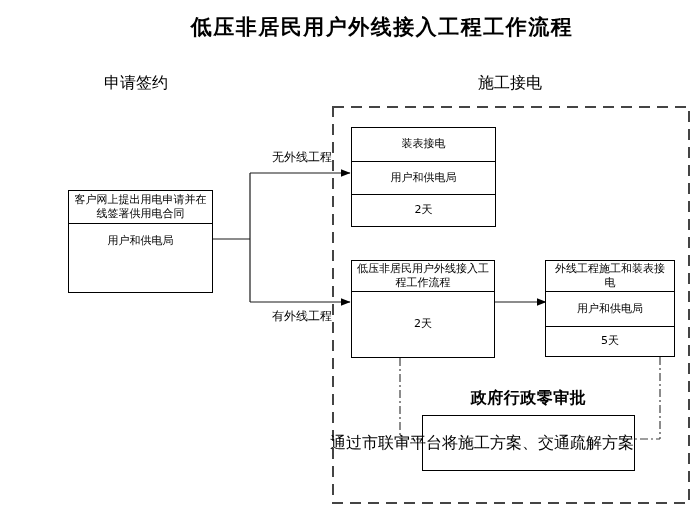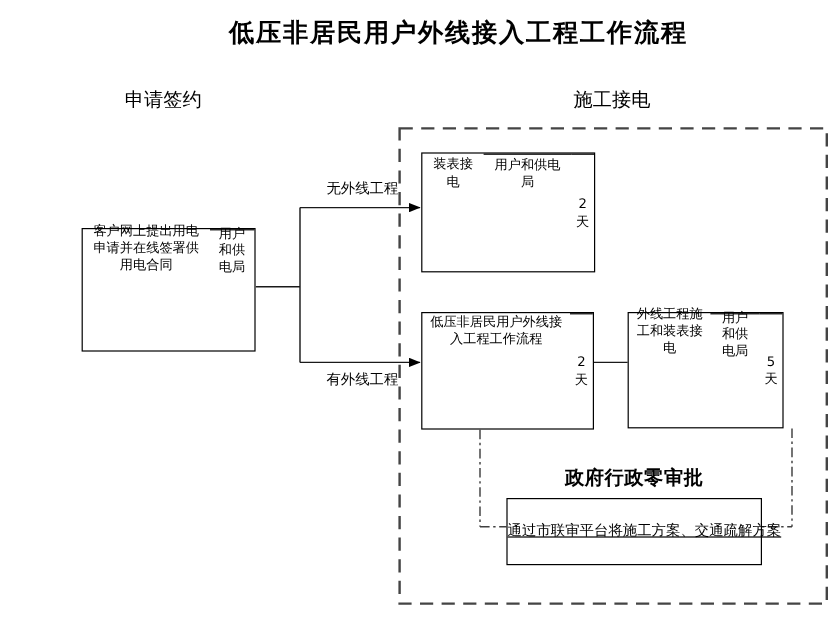--- a/index.html
+++ b/index.html
@@ -43,21 +43,21 @@
   }
   svg.connectors{
     position:absolute;left:0;top:0;width:700px;height:515px;
     z-index:1;
   }
   .fbox{
     position:absolute;
     box-sizing:border-box;
     border:1px solid #000;
     background:#fff;
-    display:flex;flex-direction:row;
+    display:flex;flex-direction:column;
     text-align:center;
     font-size:11px;line-height:1.3;
     z-index:2;
   }
   .fbox .row{
     box-sizing:border-box;
     display:flex;align-items:center;justify-content:center;
     padding:1px 4px;
   }
   .fbox .row + .row{border-top:1px solid #000;}
@@ -66,35 +66,34 @@
   #box-apply .r2{height:35px;}
   #box-apply .r3{flex:1;}
   #box-meter{left:319px;top:127px;width:145px;height:100px;}
   #box-meter .r1{height:33px;}
   #box-meter .r2{height:33px;}
   #box-meter .r3{flex:1;}
   #box-design{left:319px;top:260px;width:144px;height:98px;}
   #box-design .r1{height:30px;}
   #box-design .r2{height:33px;}
   #box-design .r3{flex:1;}
-  #box-construct{left:491px;top:260px;width:130px;height:97px;}
+  #box-construct{left:513px;top:260px;width:130px;height:97px;}
   #box-construct .r1{height:30px;}
   #box-construct .r2{height:35px;}
   #box-construct .r3{flex:1;}
   #box-gov-note{
     position:absolute;
     left:390px;top:415px;width:213px;height:56px;
     box-sizing:border-box;
     border:1px solid #000;background:#fff;
     display:flex;flex-direction:column;
-    align-items:flex-start;justify-content:center;
-    font-size:12px;line-height:1.32;
+    align-items:flex-end;justify-content:center;
+    font-size:16px;line-height:1.32;
     text-align:center;white-space:nowrap;
     z-index:2;
-    text-decoration:underline;
   }
 </style>
 </head>
 <body>
 
 <div id="stage">
 
   <svg class="connectors" viewBox="0 0 700 515" xmlns="http://www.w3.org/2000/svg">
     <defs>
       <marker id="arrow" markerWidth="10" markerHeight="8" refX="9.5" refY="4" orient="auto" markerUnits="userSpaceOnUse">

